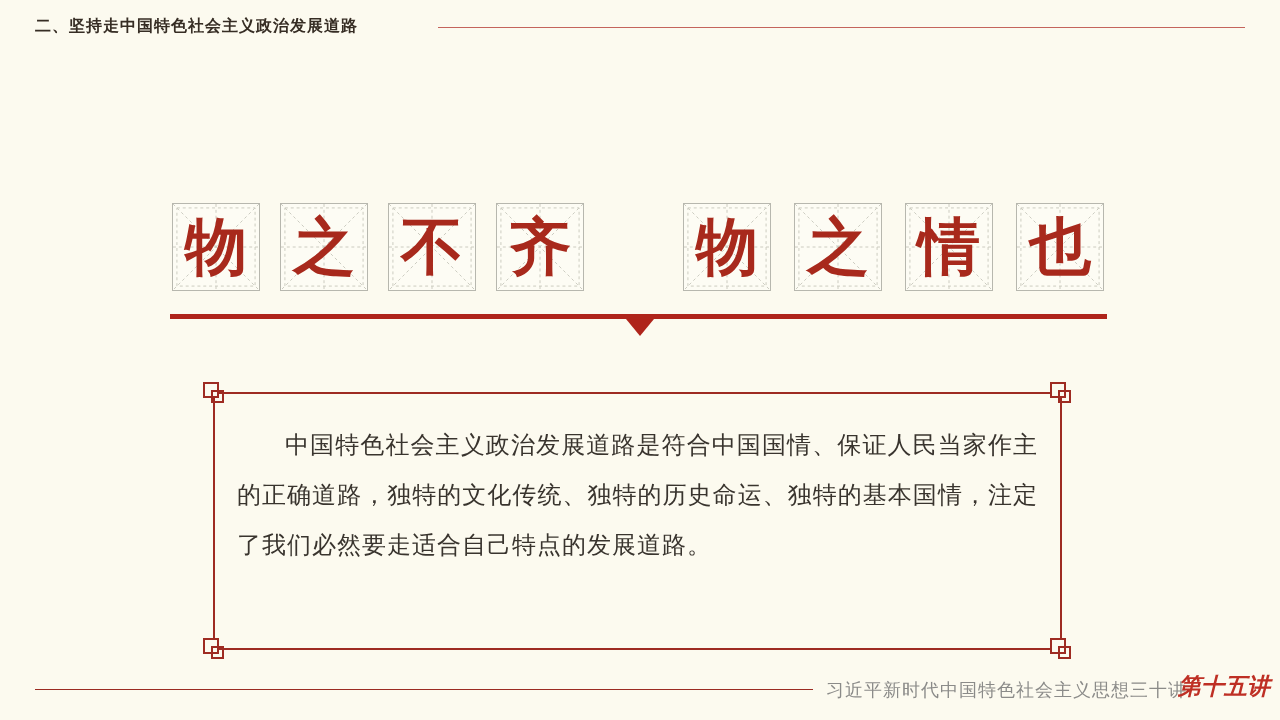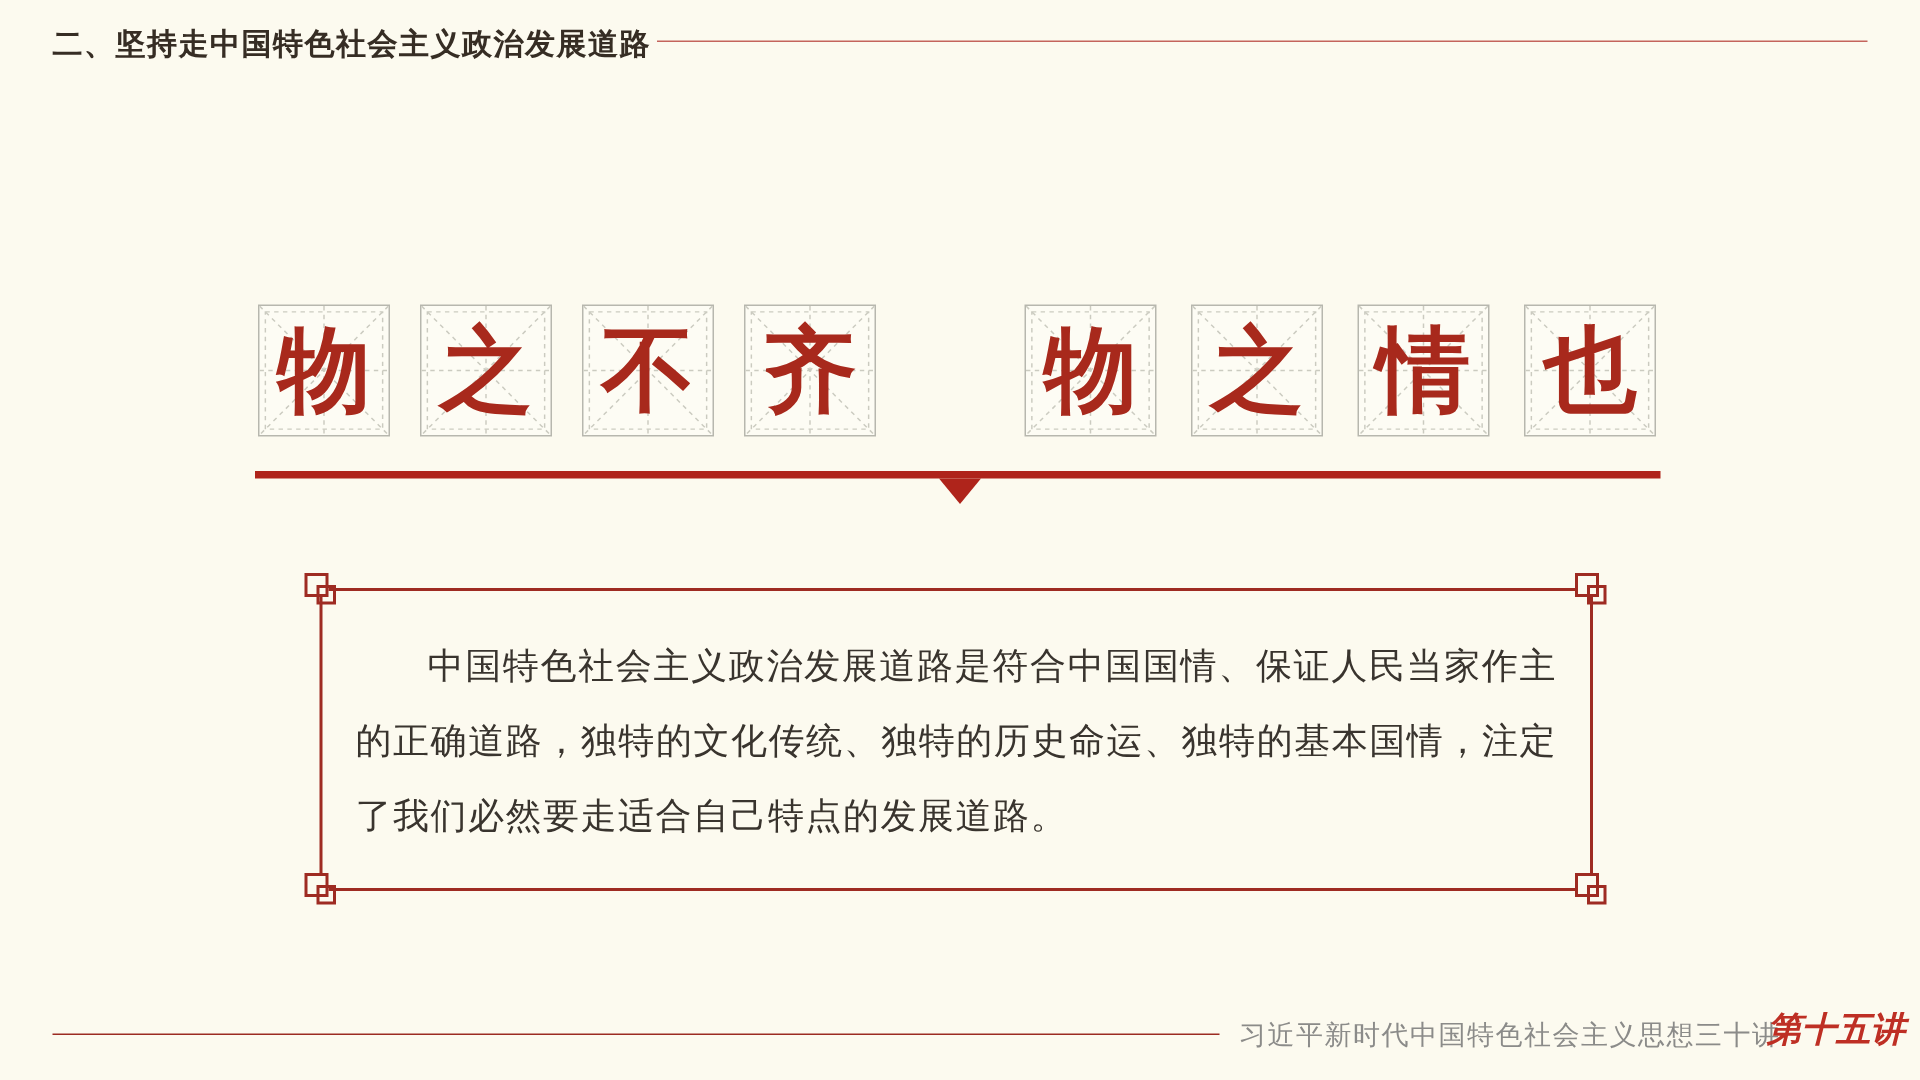--- a/index.html
+++ b/index.html
@@ -8,21 +8,21 @@
     background:#FCFAEF;
     font-family:"Liberation Sans", sans-serif;
     position:relative;
     overflow:hidden;
   }
   .slide { position:absolute; inset:0; }
 
   
   .kicker {
     position:absolute; left:35px; top:16px;
-    font-size:20px; font-weight:bold; color:#362D24;
+    font-size:16px; font-weight:bold; color:#362D24;
     letter-spacing:1px; white-space:nowrap;
   }
   .top-rule {
     position:absolute; left:438px; top:27px; right:35px;
     height:1px; background:#C4645C;
   }
 
   
   .main-title {
     position:absolute; top:110px; left:0; width:100%;
@@ -55,21 +55,21 @@
     position:absolute; left:626px; top:319px;
     width:0; height:0;
     border-left:14px solid transparent;
     border-right:14px solid transparent;
     border-top:17px solid #AF241B;
   }
 
   
   .quote-frame {
     position:absolute; left:213px; top:392px;
-    width:849px; height:202px;
+    width:849px; height:258px;
     border:2px solid #9E2B22;
   }
   .corner { position:absolute; width:0; height:0; }
   .corner.tl { left:-2px;  top:-2px; }
   .corner.tr { left:100%;  top:-2px; }
   .corner.bl { left:-2px;  top:100%; }
   .corner.br { left:100%;  top:100%; }
   .corner .sq1 {
     position:absolute; left:-10px; top:-10px;
     width:16px; height:16px;

